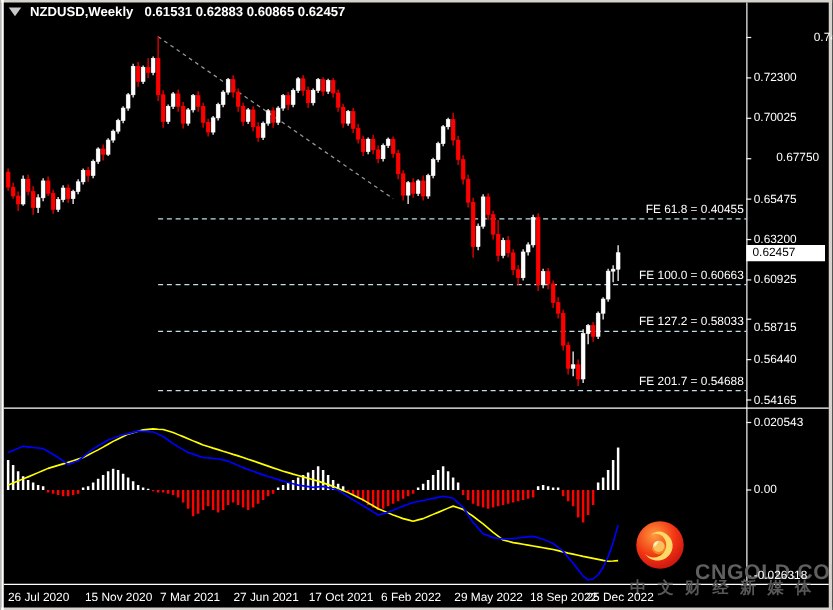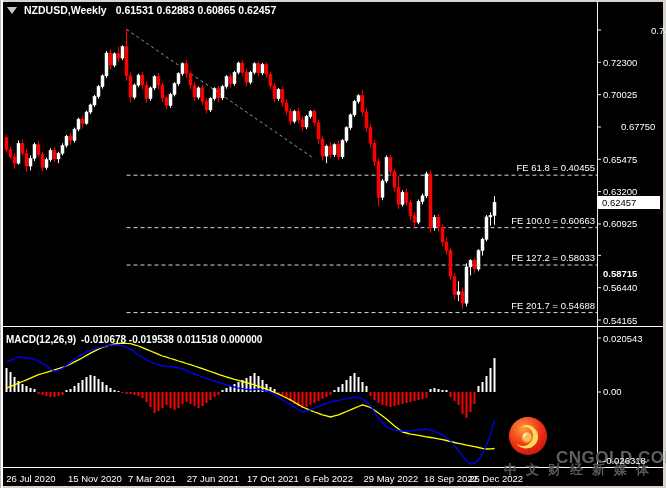--- a/index.html
+++ b/index.html
@@ -441,23 +441,20 @@
   <div class="frame-left-b"></div>
   <div class="frame-right"></div>
   <div class="axis-vline"></div>
   <div class="sep-macd"></div>
   <div class="sep-time"></div>
 
   <div class="chart-title">
     <span class="tri"></span><span>NZDUSD,Weekly</span><span class="vals">0.61531 0.62883 0.60865 0.62457</span>
   </div>
 
-  <div class="macd-title">
-    <span>MACD(12,26,9)</span><span class="vals">-0.010678 -0.019538 0.011518 0.000000</span>
-  </div>
 
   <div class="wm">
     <svg class="wm-logo" viewBox="0 0 40 40">
       <defs>
         <radialGradient id="lg" cx="38%" cy="30%" r="80%">
           <stop offset="0%" stop-color="#ff9a3d"></stop>
           <stop offset="55%" stop-color="#f03413"></stop>
           <stop offset="100%" stop-color="#c40f0f"></stop>
         </radialGradient>
       </defs>
@@ -475,21 +472,21 @@
       <div class="fiblab" style="top: 214.672px;">FE 100.0 = 0.60663</div>
       <div class="fiblab" style="top: 252.041px;">FE 127.2 = 0.58033</div>
       <div class="fiblab" style="top: 299.569px;">FE 201.7 = 0.54688</div>
       <div class="ylab" style="top: 24.5px; padding-left: 48px;">0.74575</div>
       <div class="ylab" style="top: 56.8248px;">0.72300</div>
       <div class="ylab" style="top: 89.1497px;">0.70025</div>
       <div class="ylab" style="top: 121.475px; padding-left: 18px;">0.67750</div>
       <div class="ylab" style="top: 153.799px;">0.65475</div>
       <div class="ylab" style="top: 186.124px;">0.63200</div>
       <div class="ylab" style="top: 218.449px;">0.60925</div>
-      <div class="ylab" style="top: 268px; font-weight: bold;">0.58715</div>
+      <div class="ylab" style="top: 257px;">0.58715</div>
       <div class="ylab" style="top: 282.175px;">0.56440</div>
       <div class="ylab" style="top: 314.5px;">0.54165</div>
       <div class="tlab" style="left: 24.9px;">26 Jul 2020</div>
       <div class="tlab" style="left: 88.9px;">15 Nov 2020</div>
       <div class="tlab" style="left: 146.1px;">7 Mar 2021</div>
       <div class="tlab" style="left: 206.9px;">27 Jun 2021</div>
       <div class="tlab" style="left: 266.9px;">17 Oct 2021</div>
       <div class="tlab" style="left: 322.9px;">6 Feb 2022</div>
       <div class="tlab" style="left: 384.9px;">29 May 2022</div>
       <div class="tlab" style="left: 444.9px;">18 Sep 2022</div>

